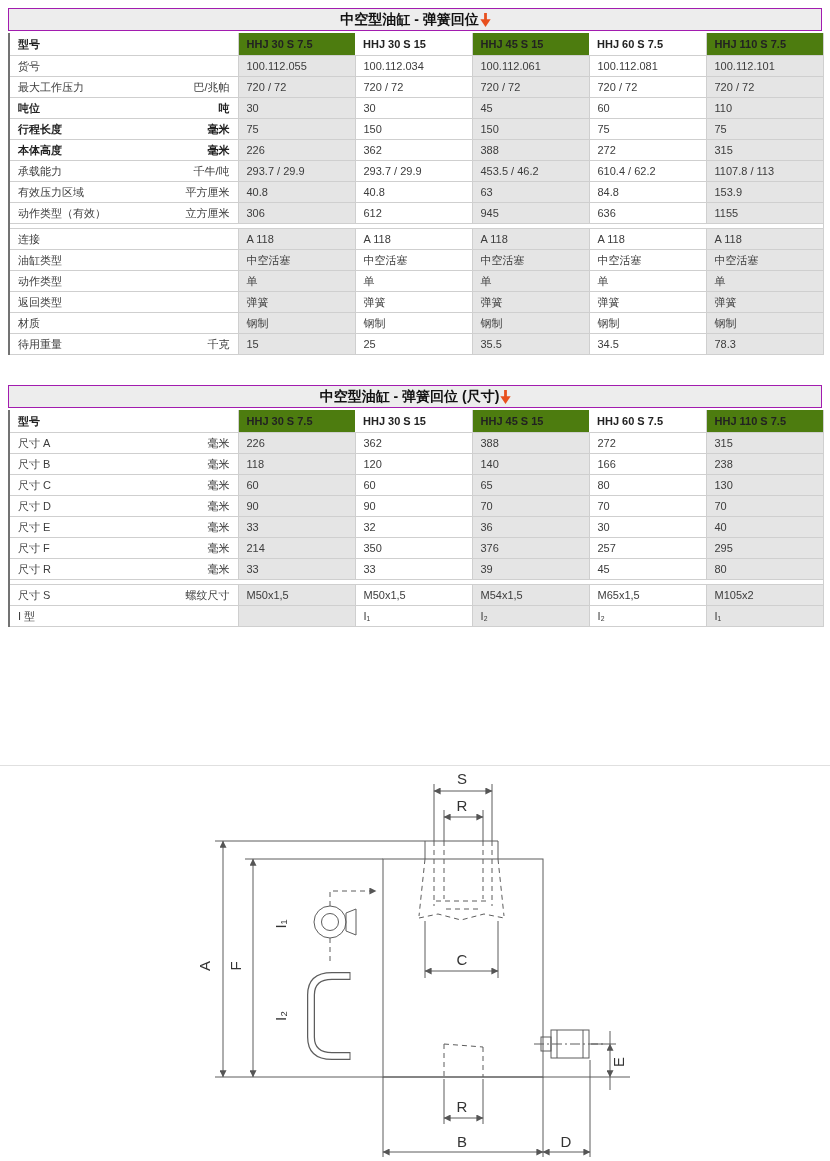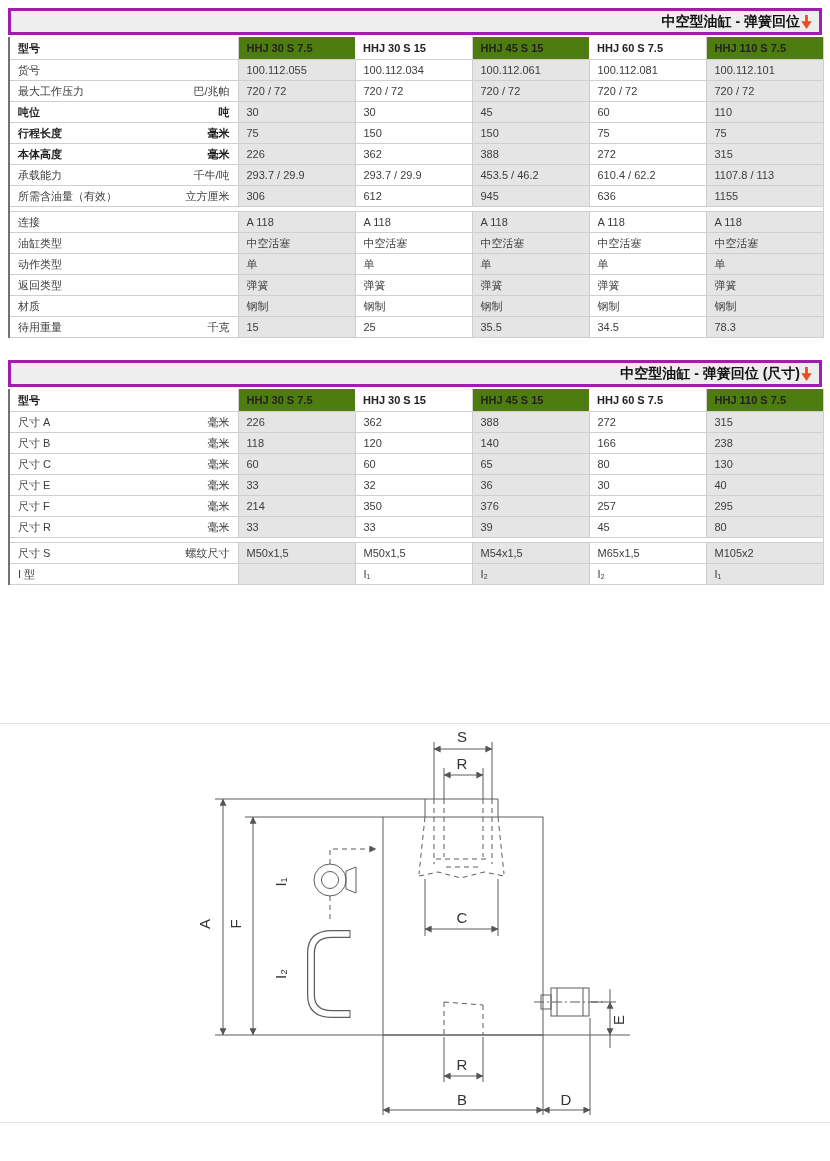--- a/index.html
+++ b/index.html
@@ -4,22 +4,22 @@
 <style>
   html,body{margin:0;padding:0;}
   body{
     width:830px;height:1161px;background:#fff;
     font-family:"Liberation Sans","DejaVu Sans",sans-serif;
     color:#3c3c3c;overflow:hidden;
   }
   .page{padding:8px 8px 0 8px;}
   
   .bar{
-    height:21px;background:#ededed;border:3px solid #a21caf;
-    display:flex;align-items:center;justify-content:flex-end;
+    height:21px;background:#ededed;border:1px solid #a21caf;
+    display:flex;align-items:center;justify-content:center;
     padding:0 6px 0 8px;
   }
   .bar-title{font-size:14px;font-weight:bold;color:#111;}
   .bar-arrow{display:flex;align-items:center;cursor:pointer;}
   
   table{
     border-collapse:collapse;table-layout:fixed;width:814px;
     margin-top:2px;border-left:2px solid #737373;border-right:1px solid #cfcfcf;
   }
   th,td{
@@ -30,21 +30,21 @@
   }
   thead th{font-weight:bold;color:#222;height:22px;}
   td.val,th.shade,td.shade{border-left:1px solid #cfcfcf;}
   td.val{border-left:1px solid #cfcfcf;}
   .shade{background:#e5e5e5;}
   thead .shade{background:#4d7c0f;}
   td.lbl{padding:0;text-align:center;}
   td.lbl .in{display:flex;justify-content:space-between;padding:0 8px;}
   tr.boldrow .lab,tr.boldrow .unit{font-weight:bold;color:#222;}
   tr.gap td{height:4px;padding:0;border-bottom:1px solid #cfcfcf;background:#fff;border-left:none;}
-  section.tbl2{margin-top:22px;border-radius:13px;}
+  section.tbl2{margin-top:30px;border-radius:13px;}
   
   figure.diagram{
     margin:138px -8px 0 -8px;padding:0;
     border-top:1px solid #e0e0e0;border-bottom:1px solid #e0e0e0;
     height:398px;
   }
   svg text{font-family:"Liberation Sans","DejaVu Sans",sans-serif;font-size:15px;fill:#333;}
 </style>
 </head>
 <body>
@@ -155,21 +155,34 @@
             </td>
             <td class="val shade">293.7 / 29.9</td>
             <td class="val">293.7 / 29.9</td>
             <td class="val shade">453.5 / 46.2</td>
             <td class="val">610.4 / 62.2</td>
             <td class="val shade">1107.8 / 113</td>
           </tr>
           <tr>
             <td class="lbl">
               <div class="in">
-                <span class="lab">所需含油量（有效）</span>
+                <span class="lab">有效压力区域</span>
+                <span class="unit">平方厘米</span>
+              </div>
+            </td>
+            <td class="val shade">40.8</td>
+            <td class="val">40.8</td>
+            <td class="val shade">63</td>
+            <td class="val">84.8</td>
+            <td class="val shade">153.9</td>
+          </tr>
+          <tr>
+            <td class="lbl">
+              <div class="in">
+                <span class="lab">动作类型（有效）</span>
                 <span class="unit">立方厘米</span>
               </div>
             </td>
             <td class="val shade">306</td>
             <td class="val">612</td>
             <td class="val shade">945</td>
             <td class="val">636</td>
             <td class="val shade">1155</td>
           </tr>
           <tr class="gap">
@@ -322,20 +335,33 @@
             </td>
             <td class="val shade">60</td>
             <td class="val">60</td>
             <td class="val shade">65</td>
             <td class="val">80</td>
             <td class="val shade">130</td>
           </tr>
           <tr>
             <td class="lbl">
               <div class="in">
+                <span class="lab">尺寸 D</span>
+                <span class="unit">毫米</span>
+              </div>
+            </td>
+            <td class="val shade">90</td>
+            <td class="val">90</td>
+            <td class="val shade">70</td>
+            <td class="val">70</td>
+            <td class="val shade">70</td>
+          </tr>
+          <tr>
+            <td class="lbl">
+              <div class="in">
                 <span class="lab">尺寸 E</span>
                 <span class="unit">毫米</span>
               </div>
             </td>
             <td class="val shade">33</td>
             <td class="val">32</td>
             <td class="val shade">36</td>
             <td class="val">30</td>
             <td class="val shade">40</td>
           </tr>

